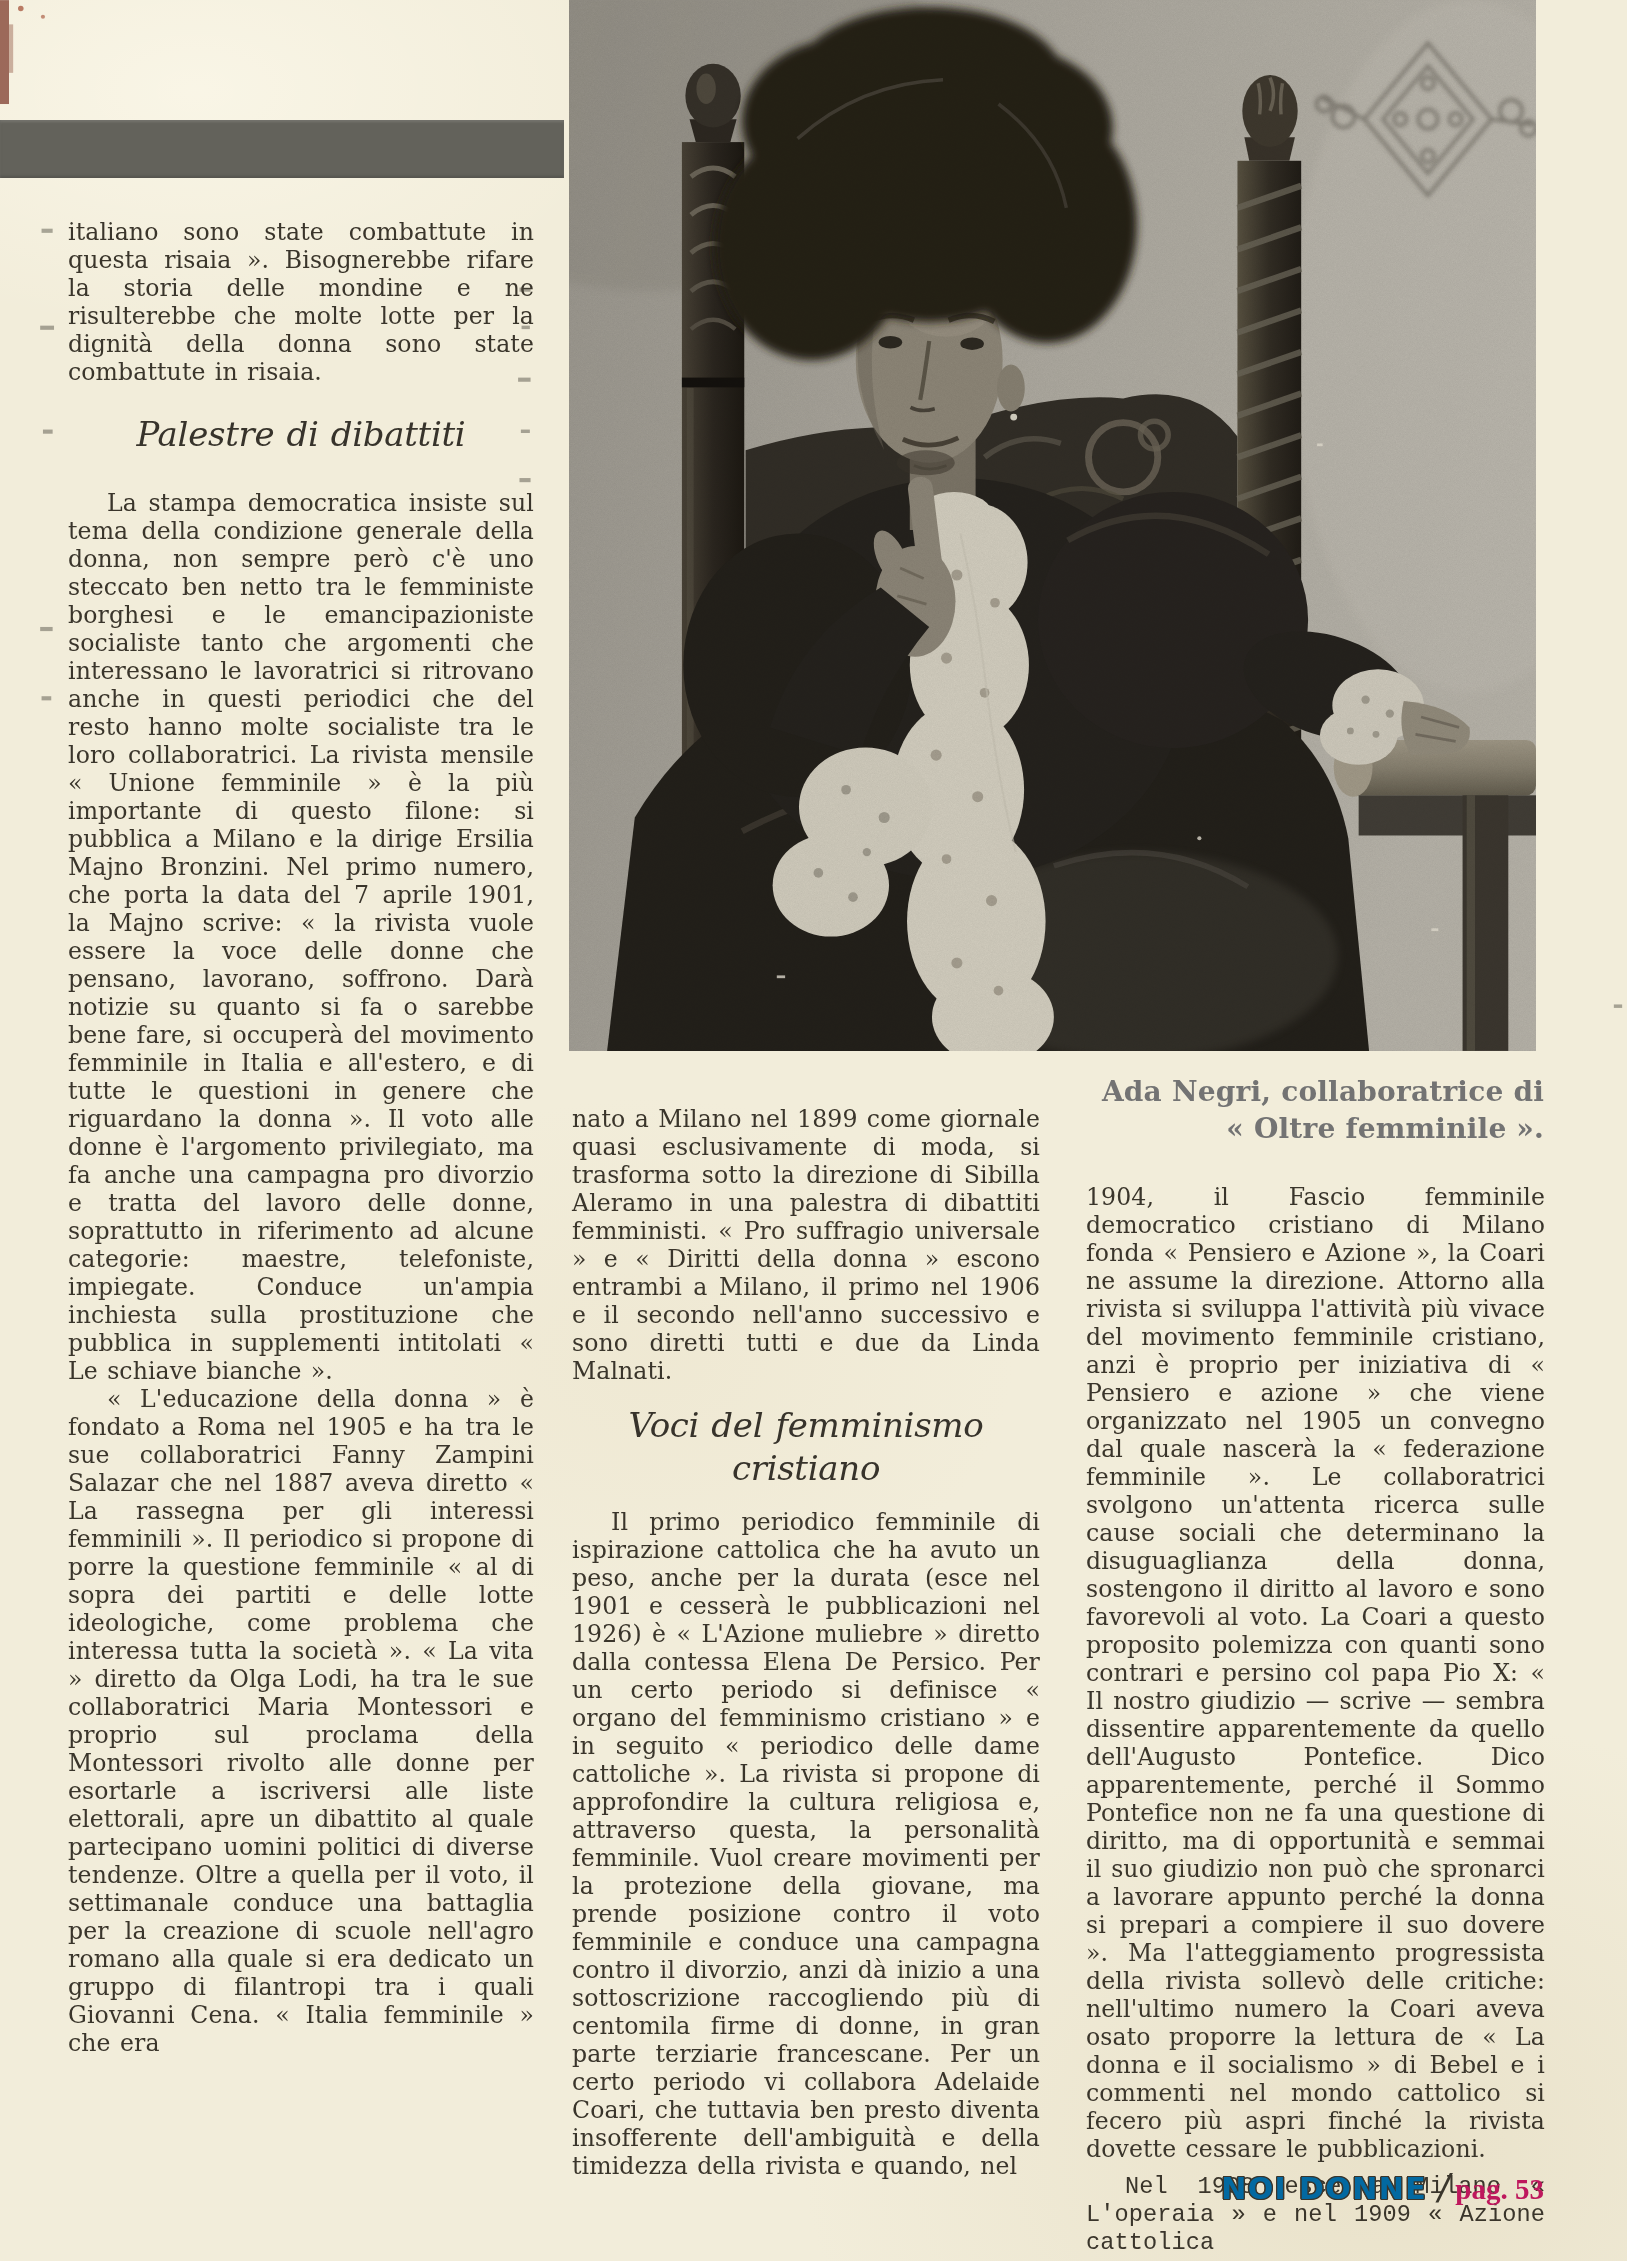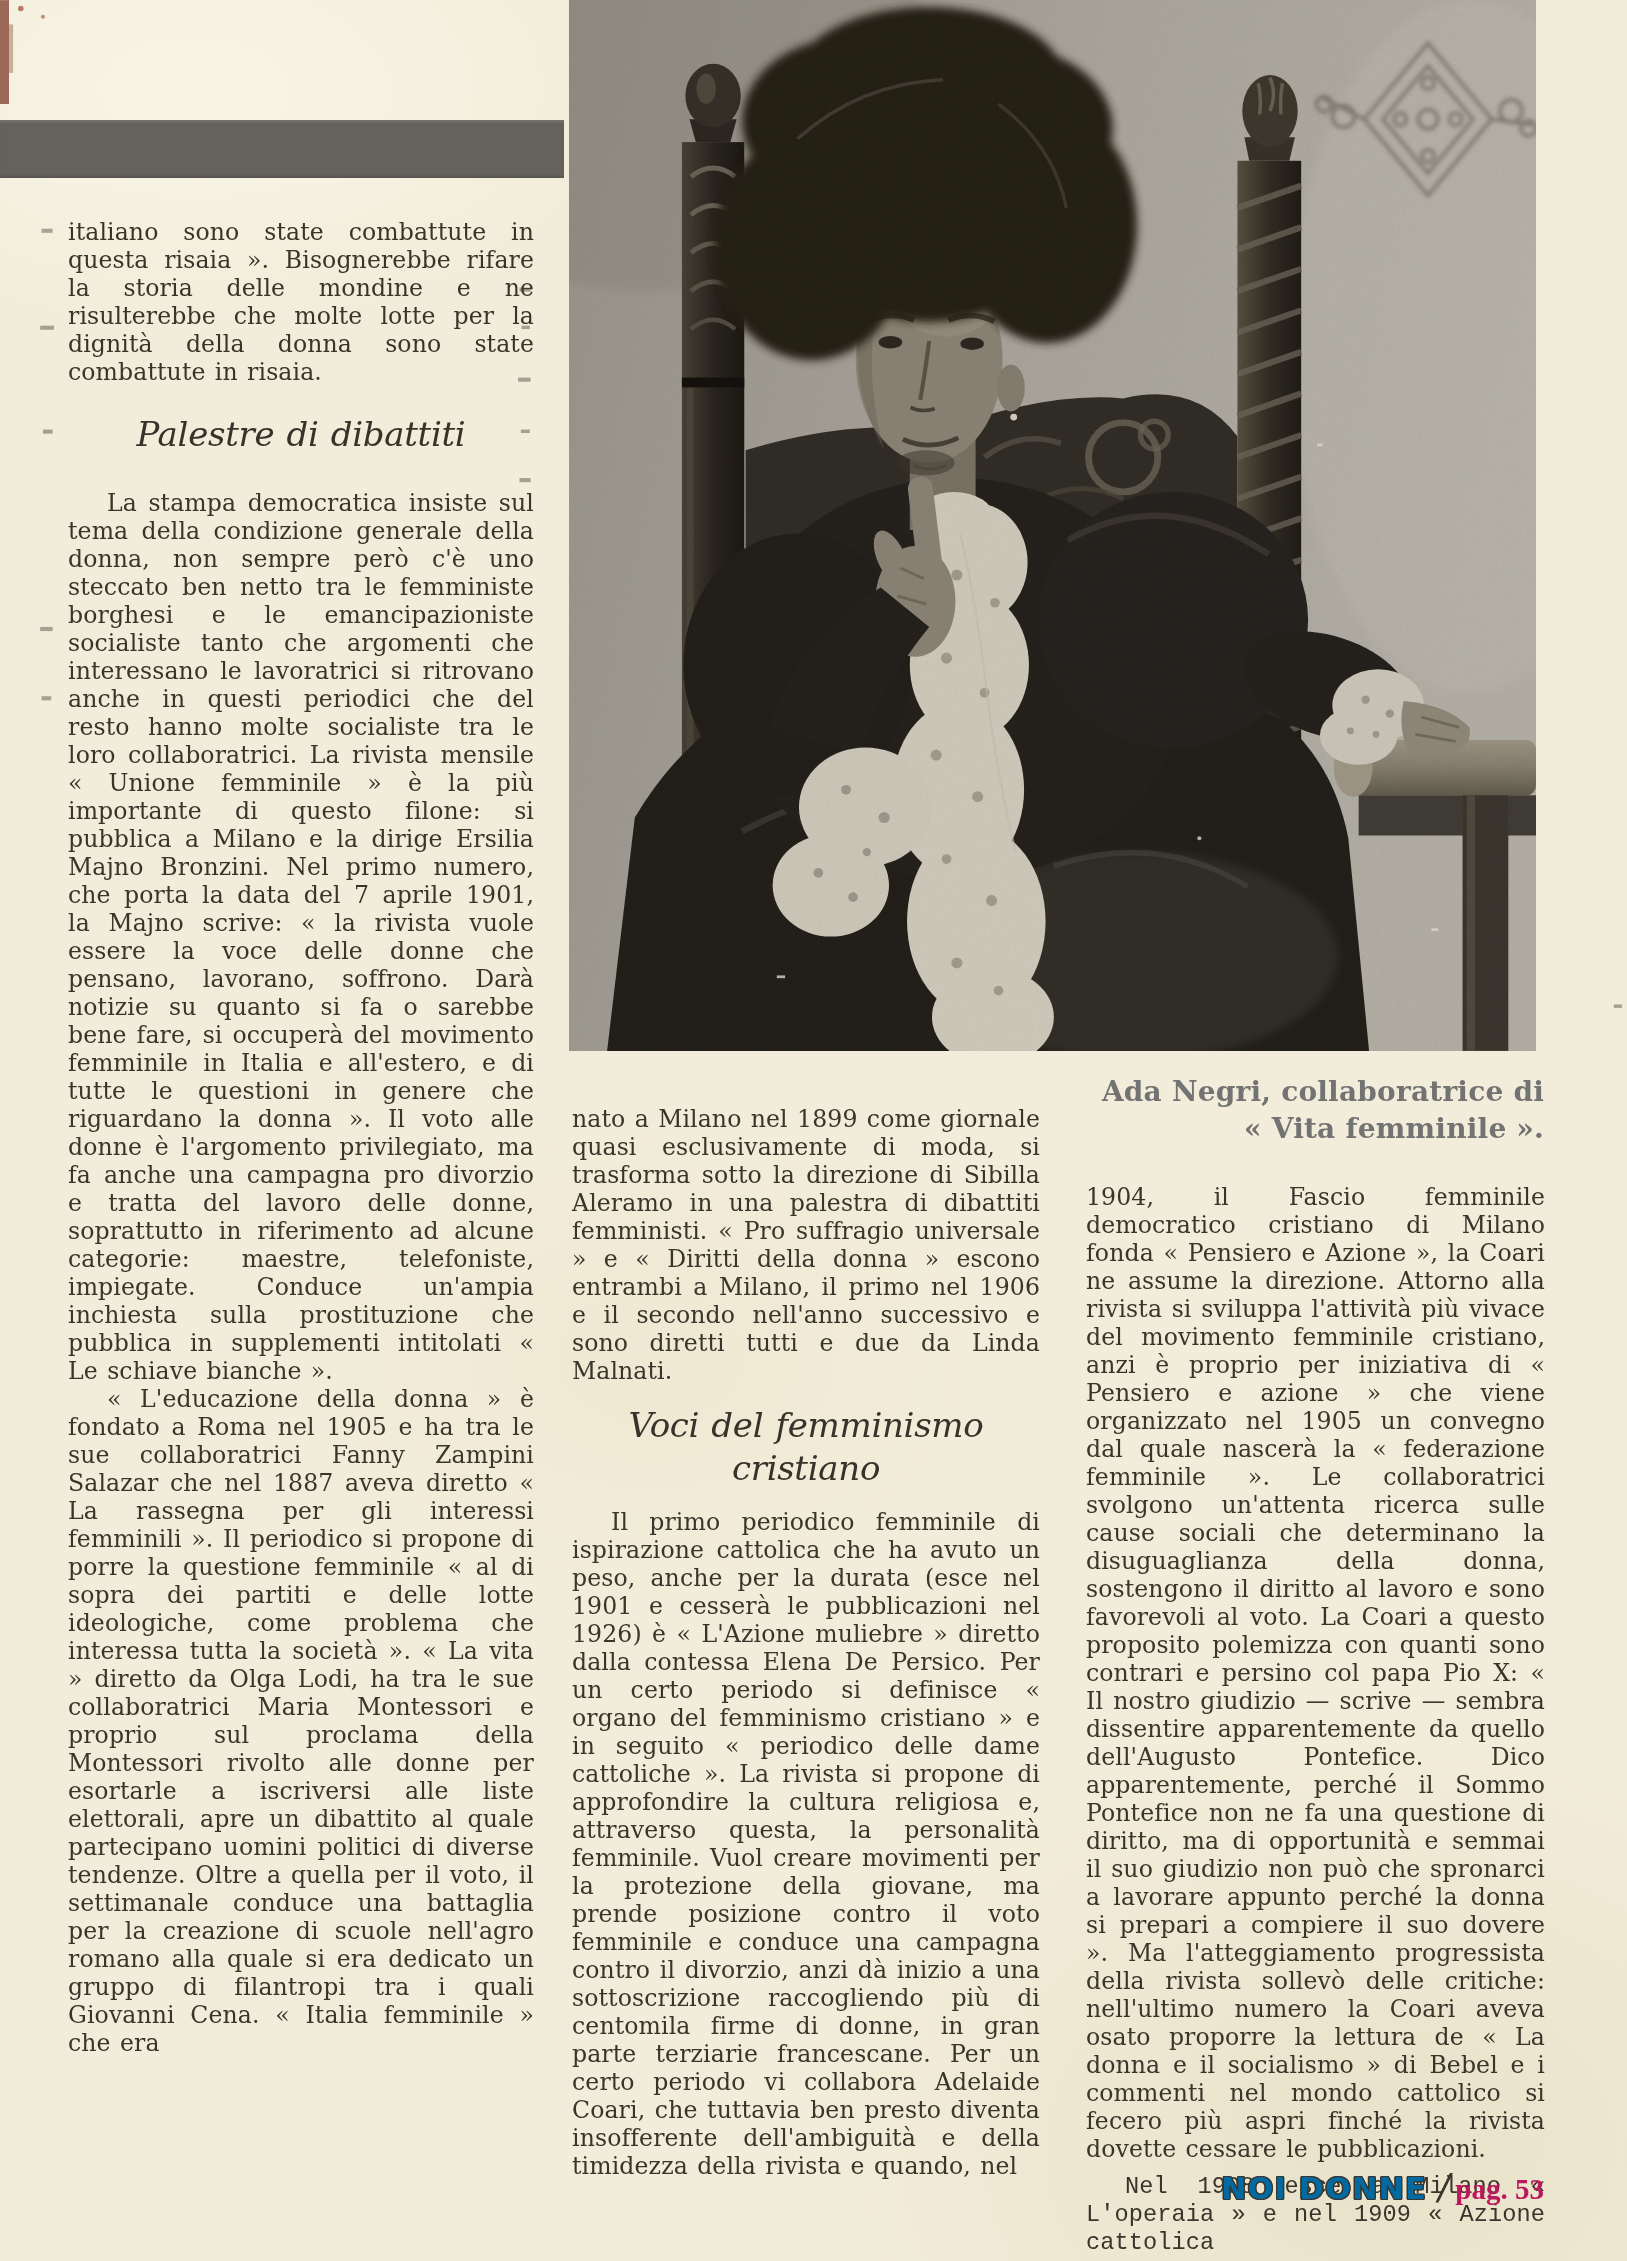--- a/index.html
+++ b/index.html
@@ -291,21 +291,21 @@
     <rect x="300" y="1408" width="12" height="4"></rect>
     <rect x="1080" y="640" width="8" height="4"></rect>
     <circle cx="910" cy="1210" r="3"></circle>
   </g>
   <rect x="0" y="0" width="1396" height="1517" filter="url(#grain)" opacity="0.08"></rect>
 </svg>
 </figure>
 
 <div class="caption">
   <span>Ada Negri, collaboratrice di</span><br>
-  <span>« Vita femminile ».</span>
+  <span>« Oltre femminile ».</span>
 </div>
 
 <div class="col col-left">
   <p>italiano sono state combattute in questa risaia ». Bisognerebbe rifare la storia delle mondine e ne risulterebbe che molte lotte per la dignità della donna sono state combattute in risaia.</p>
   <h2 class="section">Palestre di dibattiti</h2>
   <p class="indent">La stampa democratica insiste sul tema della condizione generale della donna, non sempre però c'è uno steccato ben netto tra le femministe borghesi e le emancipazioniste socialiste tanto che argomenti che interessano le lavoratrici si ritrovano anche in questi periodici che del resto hanno molte socialiste tra le loro collaboratrici. La rivista mensile « Unione femminile » è la più importante di questo filone: si pubblica a Milano e la dirige Ersilia Majno Bronzini. Nel primo numero, che porta la data del 7 aprile 1901, la Majno scrive: « la rivista vuole essere la voce delle donne che pensano, lavorano, soffrono. Darà notizie su quanto si fa o sarebbe bene fare, si occuperà del movimento femminile in Italia e all'estero, e di tutte le questioni in genere che riguardano la donna ». Il voto alle donne è l'argomento privilegiato, ma fa anche una campagna pro divorzio e tratta del lavoro delle donne, soprattutto in riferimento ad alcune categorie: maestre, telefoniste, impiegate. Conduce un'ampia inchiesta sulla prostituzione che pubblica in supplementi intitolati « Le schiave bianche ».</p>
   <p class="indent">« L'educazione della donna » è fondato a Roma nel 1905 e ha tra le sue collaboratrici Fanny Zampini Salazar che nel 1887 aveva diretto « La rassegna per gli interessi femminili ». Il periodico si propone di porre la questione femminile « al di sopra dei partiti e delle lotte ideologiche, come problema che interessa tutta la società ». « La vita » diretto da Olga Lodi, ha tra le sue collaboratrici Maria Montessori e proprio sul proclama della Montessori rivolto alle donne per esortarle a iscriversi alle liste elettorali, apre un dibattito al quale partecipano uomini politici di diverse tendenze. Oltre a quella per il voto, il settimanale conduce una battaglia per la creazione di scuole nell'agro romano alla quale si era dedicato un gruppo di filantropi tra i quali Giovanni Cena. « Italia femminile » che era</p>
 </div>
 
 <div class="col col-middle">

